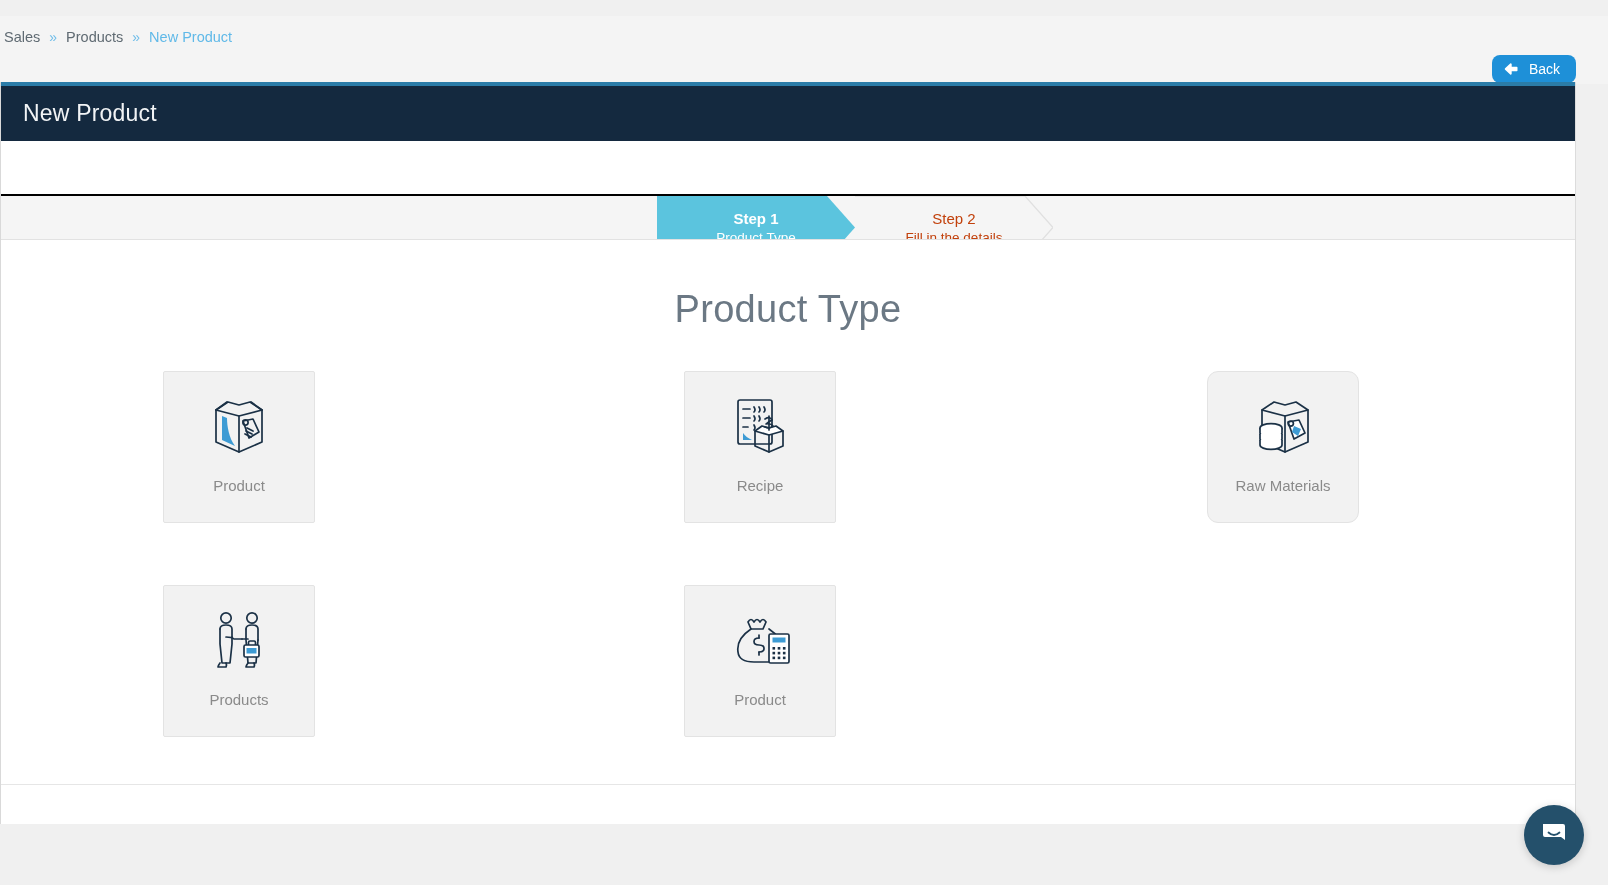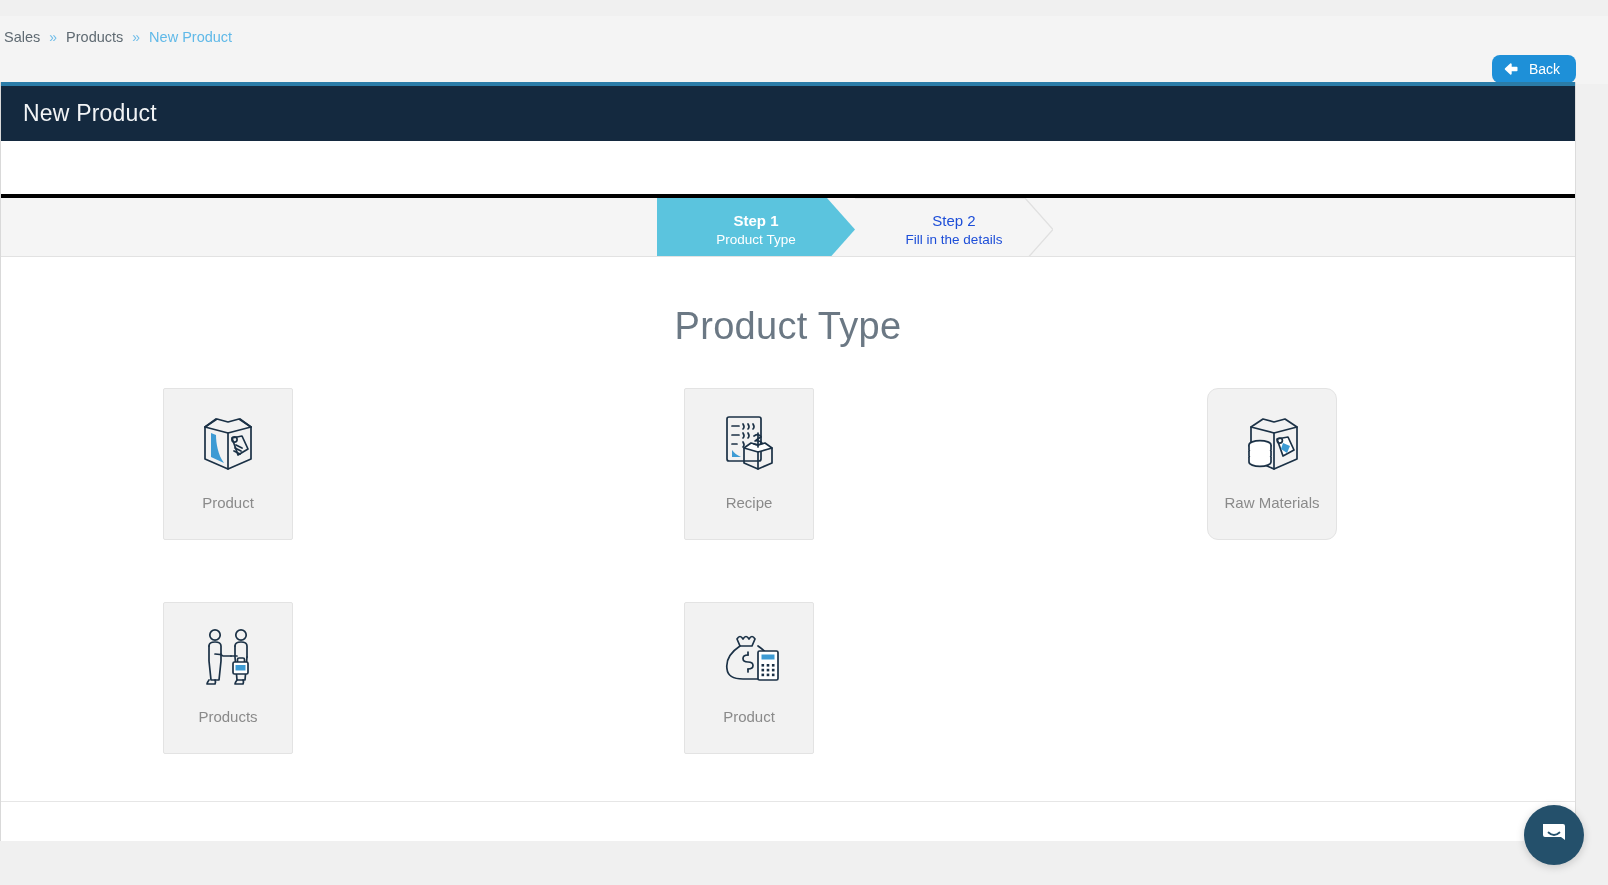--- a/index.html
+++ b/index.html
@@ -89,23 +89,23 @@
     font-size: 23px;
     font-weight: 400;
     letter-spacing: .2px;
   }
 
   .panel-gap { height: 53px; background: #fff; }
 
   
   .steps {
     position: relative;
-    height: 63px;
+    height: 46px;
     background: #f5f5f5;
-    border-top: 4px solid #000000;
+    border-top: 2px solid #000000;
     border-bottom: 1px solid #e2e2e2;
     overflow: hidden;
   }
   .steps-inner {
     position: absolute;
     left: 656px; top: 0;
     display: flex;
     height: 63px;
   }
   .step {
@@ -133,21 +133,21 @@
     line-height: 19px;
   }
   .step .s-sub {
     font-size: 13.5px;
     line-height: 19px;
   }
   .step.active { margin-right: -0px; }
   .step.active .s-title,
   .step.active .s-sub { color: #ffffff; }
   .step.inactive .s-title,
-  .step.inactive .s-sub { color: #1d4ed8; }
+  .step.inactive .s-sub { color: #c2410c; }
   .step.active .s-title { font-weight: 700; }
   .step.inactive .s-title { font-weight: 400; }
 
   
   .panel-body {
     background: #fff;
     padding-top: 48px;
     height: 584px;
     position: relative;
   }
@@ -167,21 +167,21 @@
   }
   .card-row {
     display: flex;
     gap: 0;
     margin-bottom: 62px;
     position: relative;
     height: 152px;
   }
   .card {
     position: absolute;
-    width: 130px;
+    width: 152px;
     height: 152px;
     background: #f2f2f2;
     border: 1px solid #e3e3e3;
     border-radius: 2px;
     display: flex;
     flex-direction: column;
     align-items: center;
     justify-content: flex-start;
     cursor: pointer;
     padding-top: 18px;

